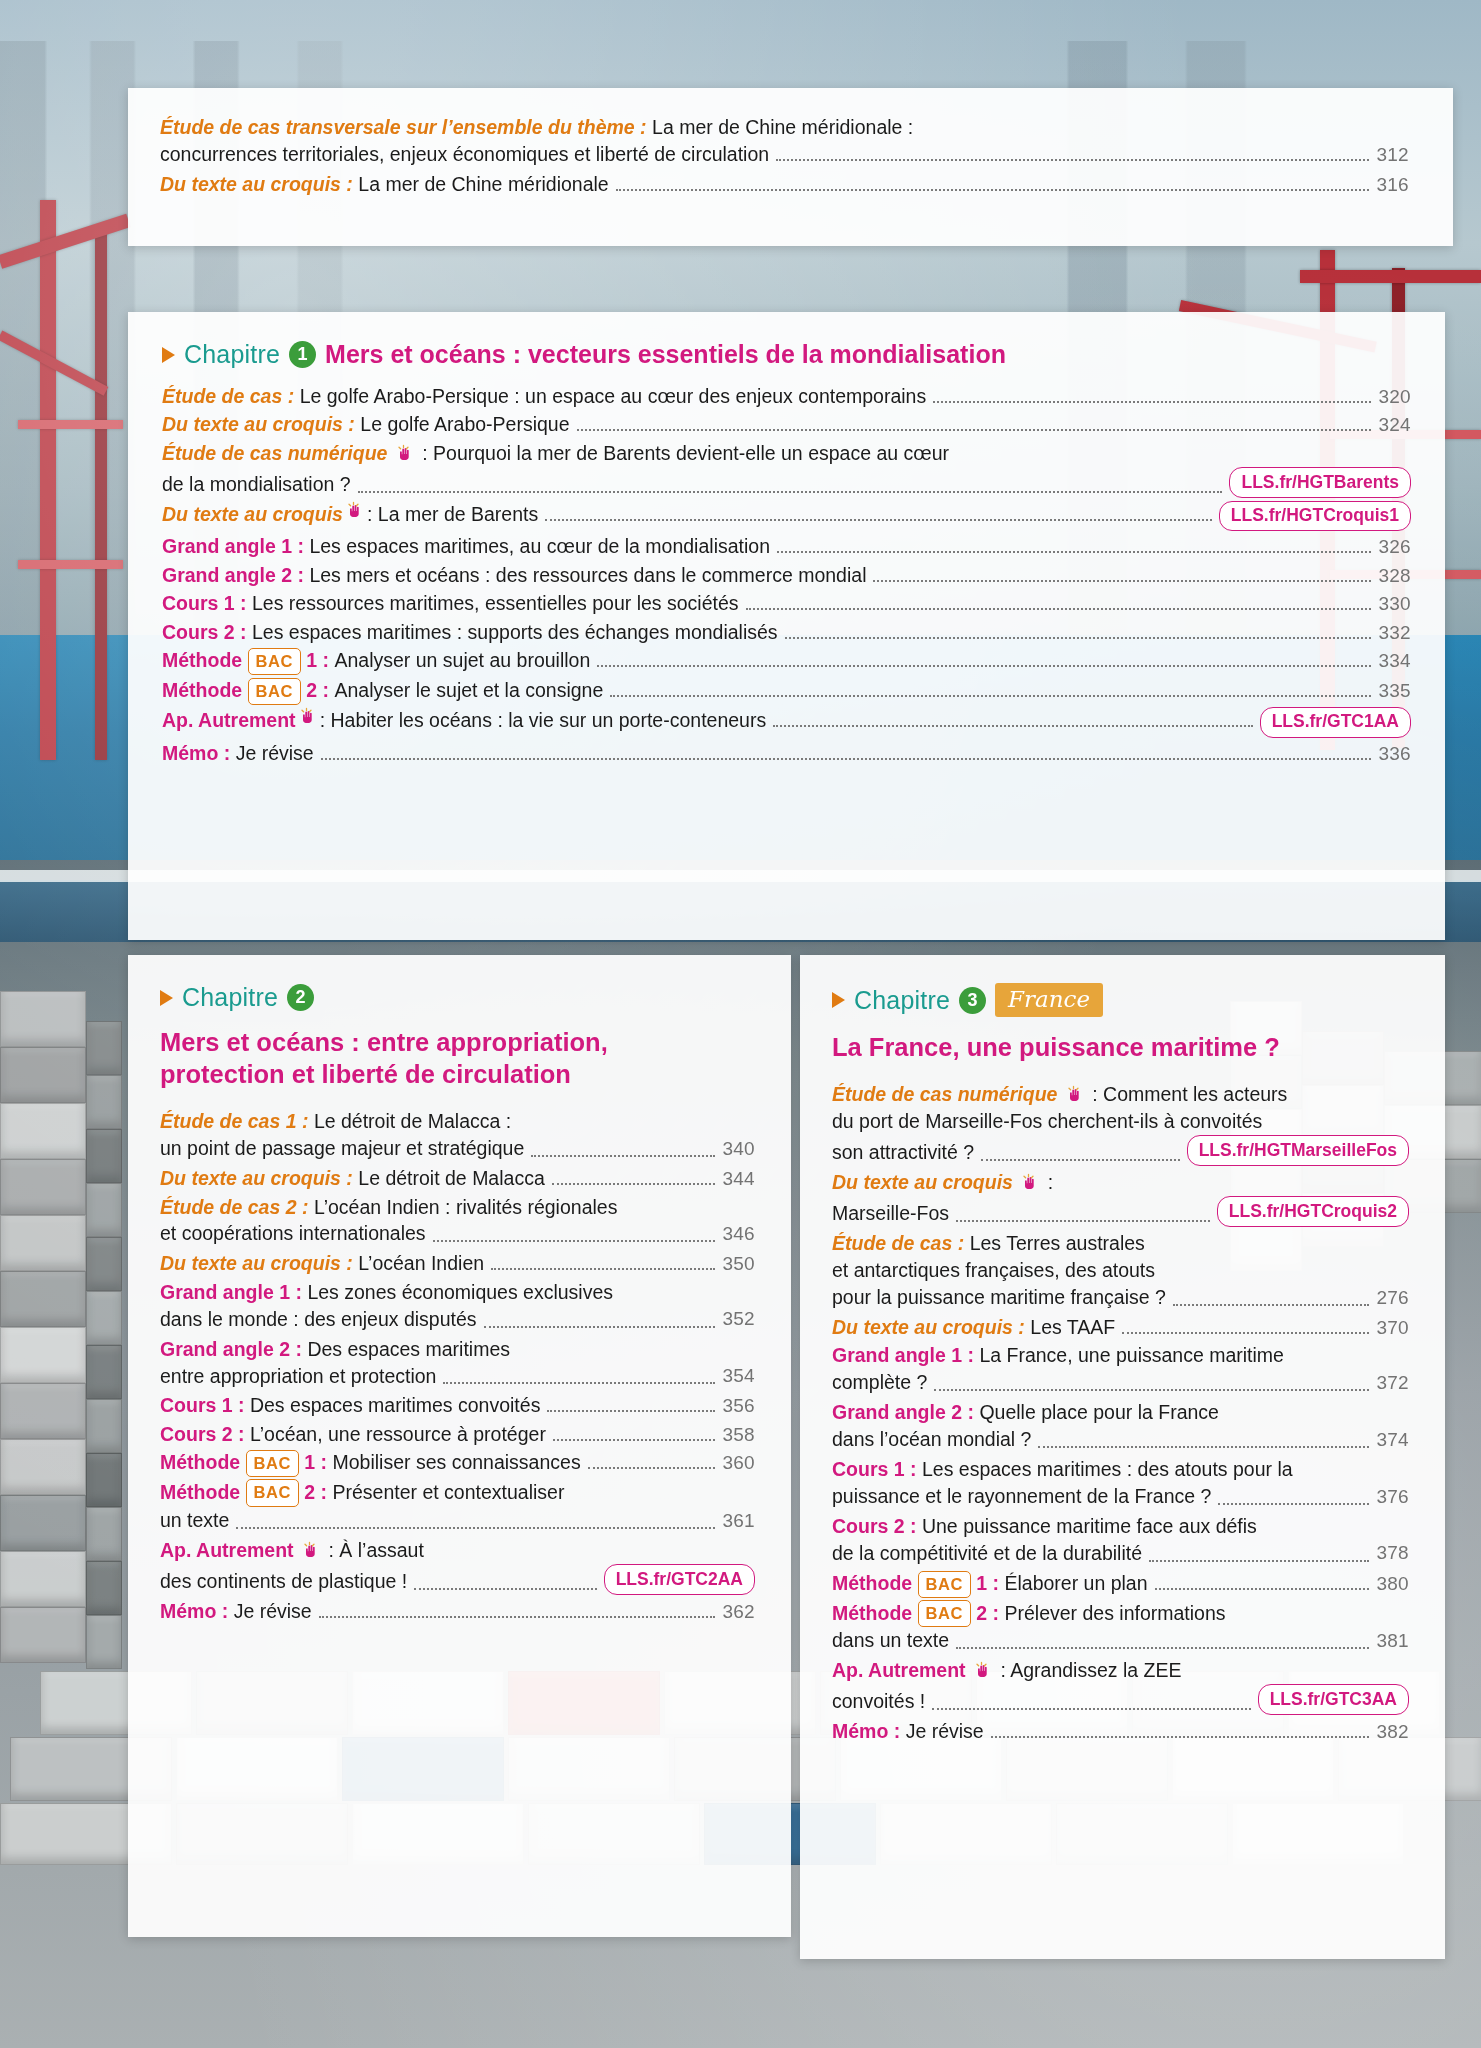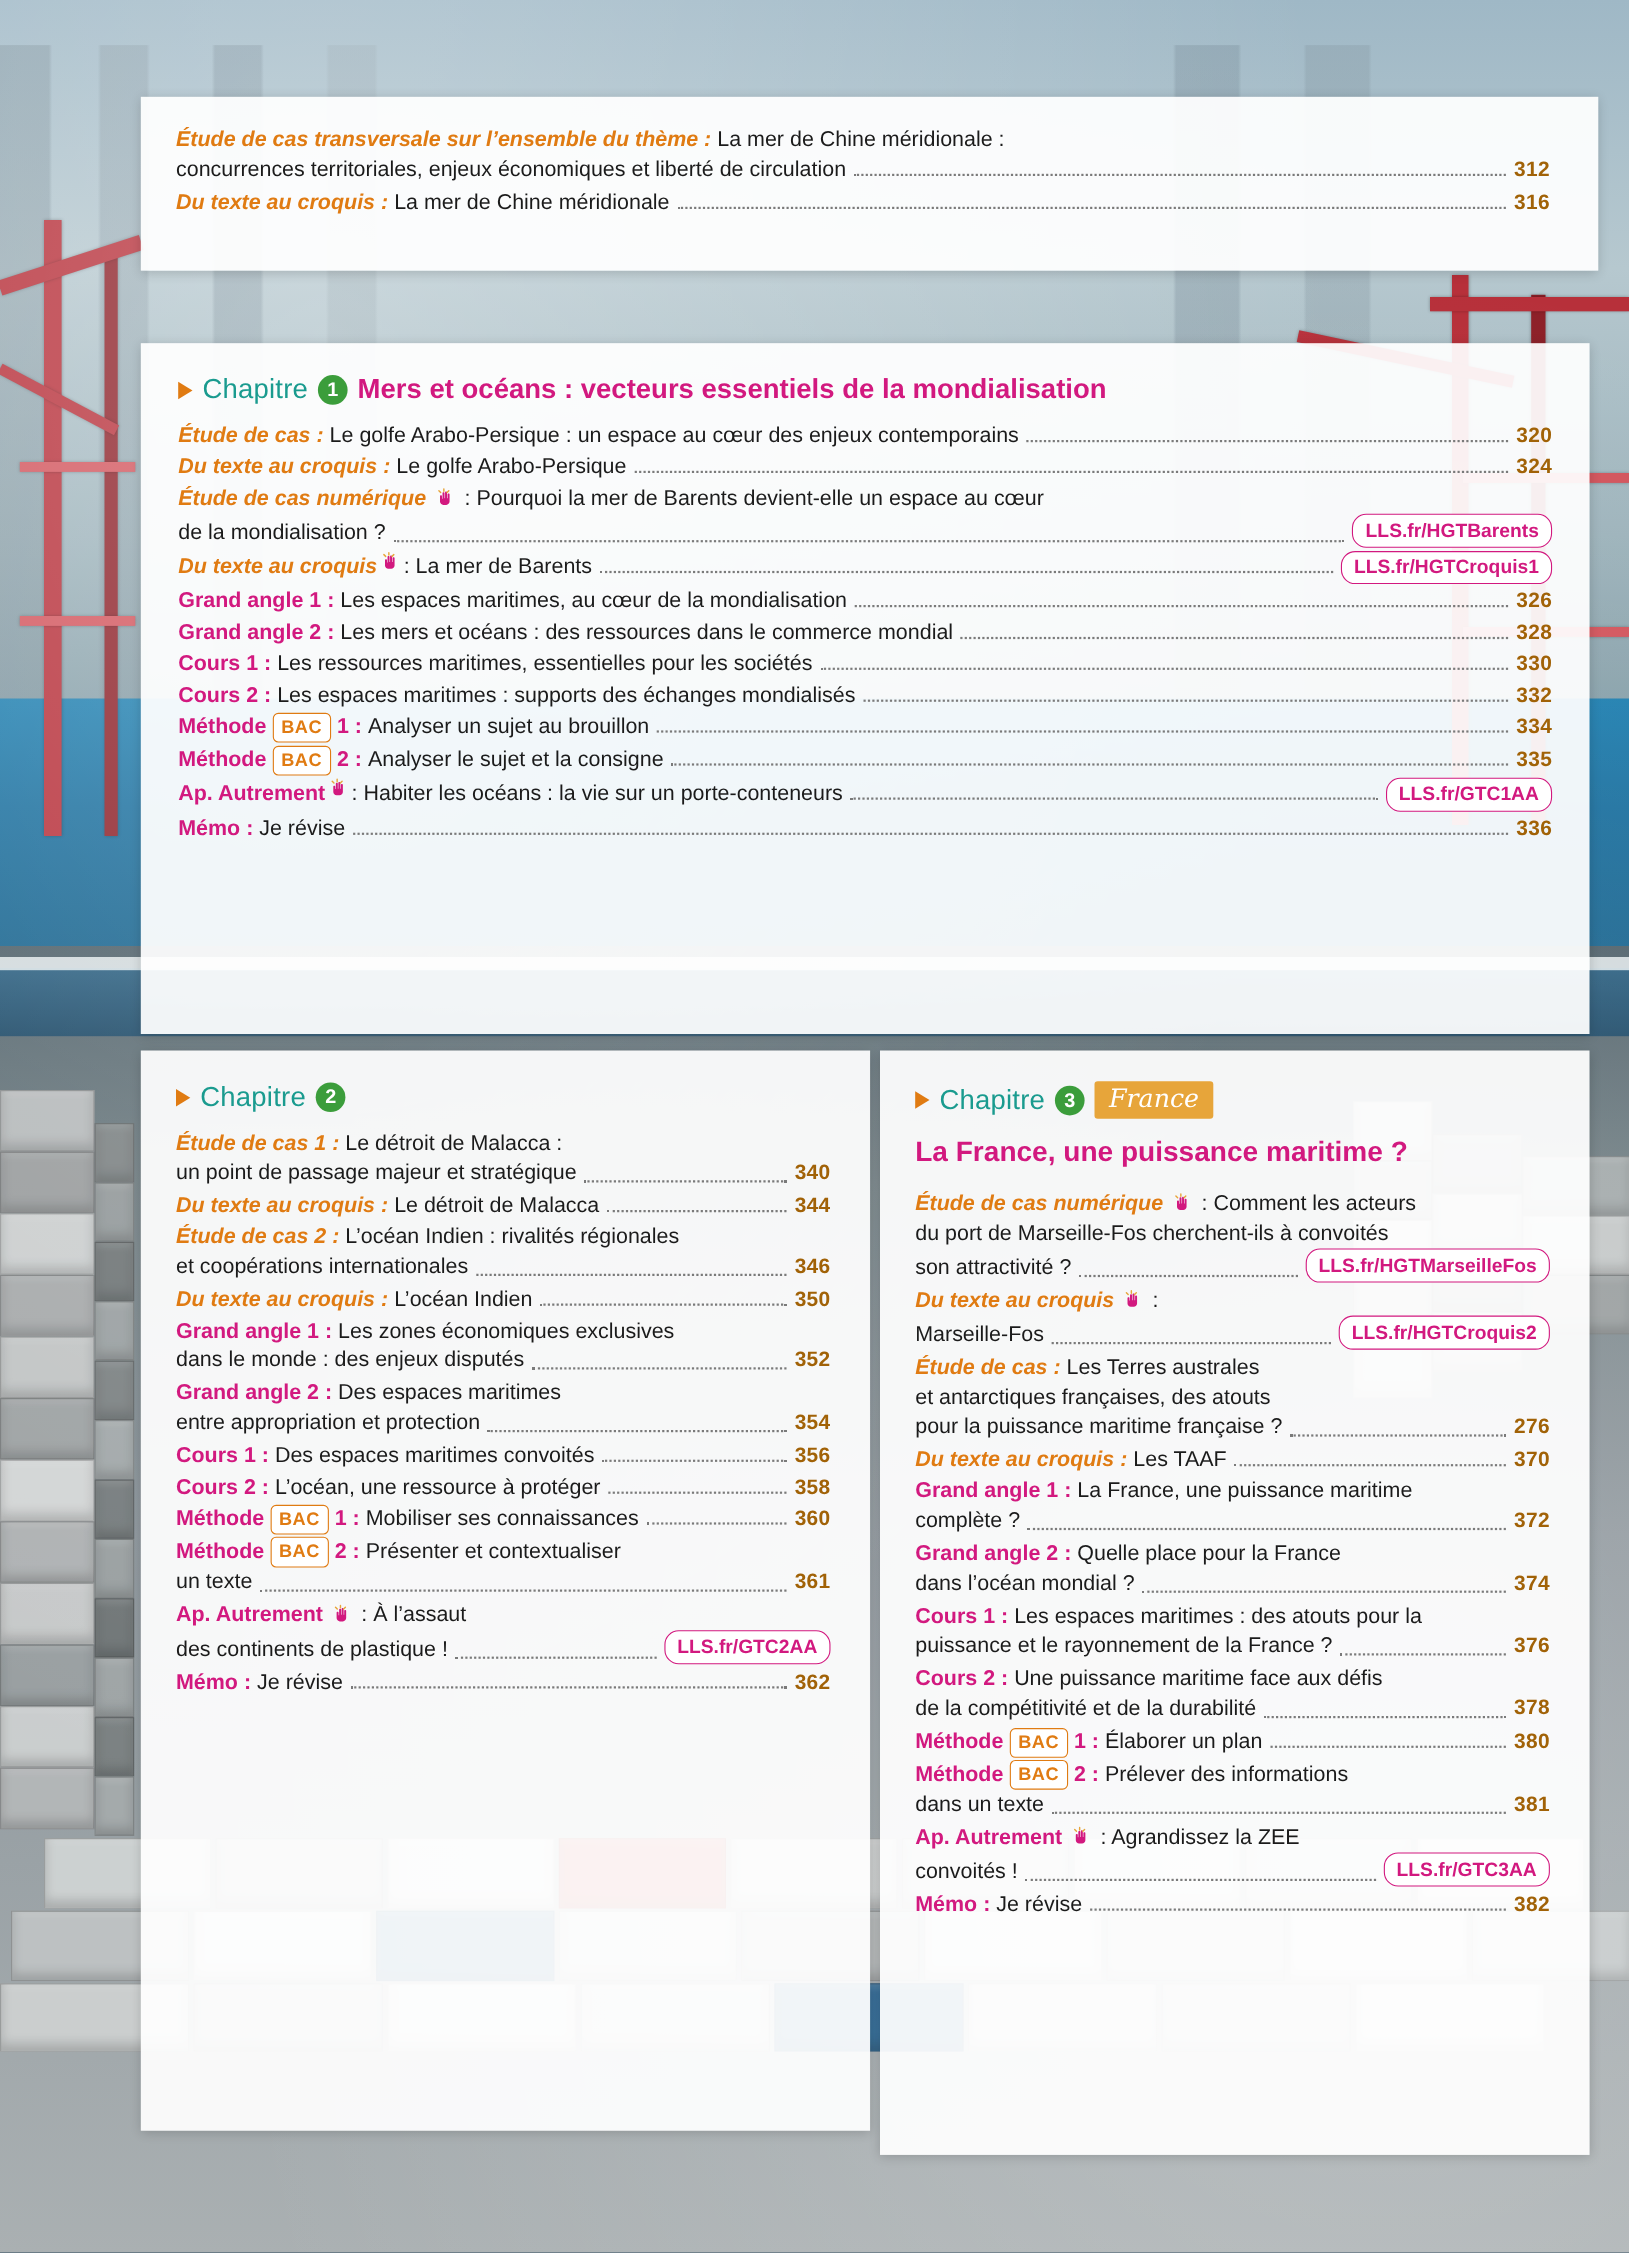--- a/index.html
+++ b/index.html
@@ -115,24 +115,23 @@
   .txt { color: #1b1b1b; }
   .dots {
     flex: 1 1 auto;
     border-bottom: 2px dotted #7a7a7a;
     margin: 0 7px 5px 7px;
     min-width: 12px;
     height: 1px;
   }
   .pg {
     flex: 0 0 auto;
-    color: #a16207;
+    color: #737373;
     font-size: 19px;
     letter-spacing: .3px;
-    font-weight: bold;
   }
 
   
   .entry {
     font-size: 19.5px;
     line-height: 1.38;
     color: #1b1b1b;
     margin-bottom: 3px;
   }
   .entry .tail {
@@ -464,20 +463,24 @@
 </div>
 
 <div class="panel pad-2" id="panel-ch2">
 
   <div class="chap-head">
     <span class="tri"></span>
     <span class="chap-word">Chapitre</span>
     <span class="chap-num">2</span>
   </div>
 
+  <div class="chap-title-block">
+    <span>Mers et océans : entre appropriation,</span><br>
+    <span>protection et liberté de circulation</span>
+  </div>
 
   <div class="entry">
     <span class="lbl-orange">Étude de cas 1 :</span>
     <span class="txt">Le détroit de Malacca :</span>
     <div class="tail">
       <span class="txt">un point de passage majeur et stratégique</span>
       <span class="dots"></span>
       <span class="pg">340</span>
     </div>
   </div>

